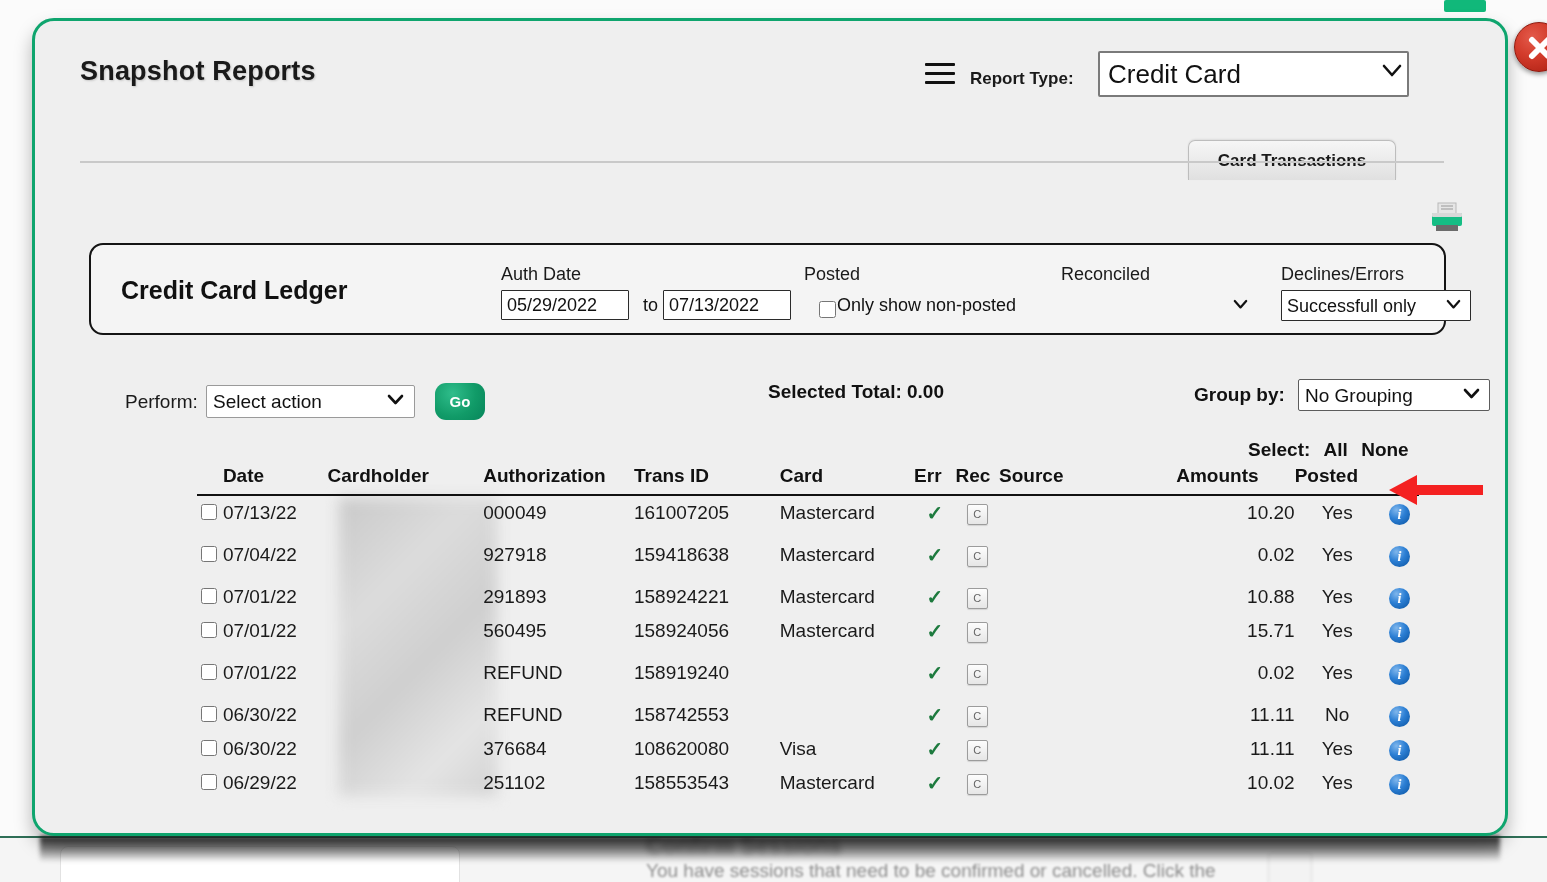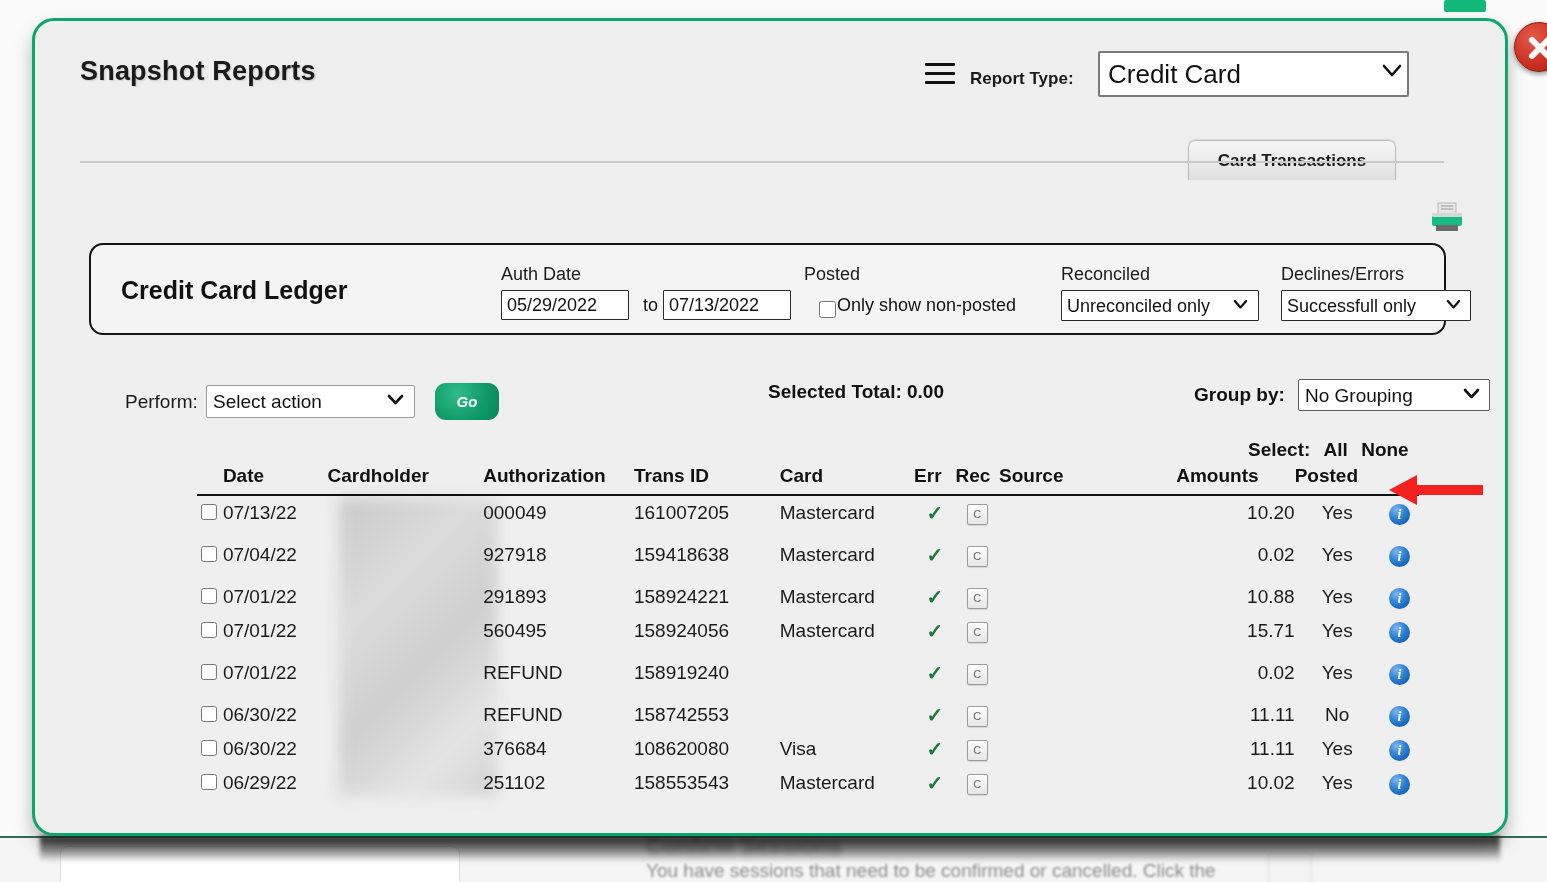--- a/index.html
+++ b/index.html
@@ -212,28 +212,27 @@
     width: 209px; height: 33px;
     font-size: 19px; font-family: "Liberation Sans", sans-serif;
     padding: 0 24px 0 6px;
     background: #fff; border: 1px solid #9a9a9a; color: #111;
     border-radius: 2px;
     appearance: none; -webkit-appearance: none;
   }
   #perform-caret { position: absolute; left: 352px; top: 373px; pointer-events: none; }
   #go-button {
     position: absolute; left: 400px; top: 362px;
-    width: 64px; height: 37px;
+    width: 50px; height: 37px;
     border-radius: 11px;
     background: radial-gradient(circle at 35% 28%, #2fbd8b 0%, #119b68 55%, #07855a 100%);
     color: #fff; font-size: 15px; font-weight: bold;
     display: flex; align-items: center; justify-content: center;
     border: none; cursor: pointer;
     font-family: "Liberation Sans", sans-serif;
-    font-style: italic;
   }
   #selected-total {
     position: absolute; left: 733px; top: 360px;
     font-size: 19px; font-weight: bold; color: #111;
   }
   #group-by-label {
     position: absolute; left: 1159px; top: 363px;
     font-size: 19px; font-weight: bold; color: #111;
   }
   #group-by-select {
@@ -396,23 +395,20 @@
     <div class="field-label" style="left:410px; top:19px;">Auth Date</div>
     <input class="date-input" style="left: 410px; top: 45px; width: 128px;" value="05/29/2022">
     <div id="date-to-label">to</div>
     <input class="date-input" style="left: 572px; top: 45px; width: 128px;" value="07/13/2022">
 
     <div class="field-label" style="left:713px; top:19px;">Posted</div>
     <input type="checkbox" id="posted-checkbox" style="">
     <div id="posted-checkbox-label">Only show non-posted</div>
 
     <div class="field-label" style="left:970px; top:19px;">Reconciled</div>
-    <select class="panel-select" style="left:970px; top:45px; width:198px;">
-      <option>Unreconciled only</option>
-    </select>
     <svg class="sel-caret" style="left:1142px; top:54px;" width="15" height="11" viewBox="0 0 15 11">
       <path d="M1.8 2 L7.5 8.4 L13.2 2" stroke="#111" stroke-width="2.2" fill="none" stroke-linecap="round" stroke-linejoin="round"></path>
     </svg>
 
     <div class="field-label" style="left:1190px; top:19px;">Declines/Errors</div>
     <select class="panel-select" style="left:1190px; top:45px; width:190px;">
       <option>Successfull only</option>
     </select>
     <svg class="sel-caret" style="left:1355px; top:54px;" width="15" height="11" viewBox="0 0 15 11">
       <path d="M1.8 2 L7.5 8.4 L13.2 2" stroke="#111" stroke-width="2.2" fill="none" stroke-linecap="round" stroke-linejoin="round"></path>

